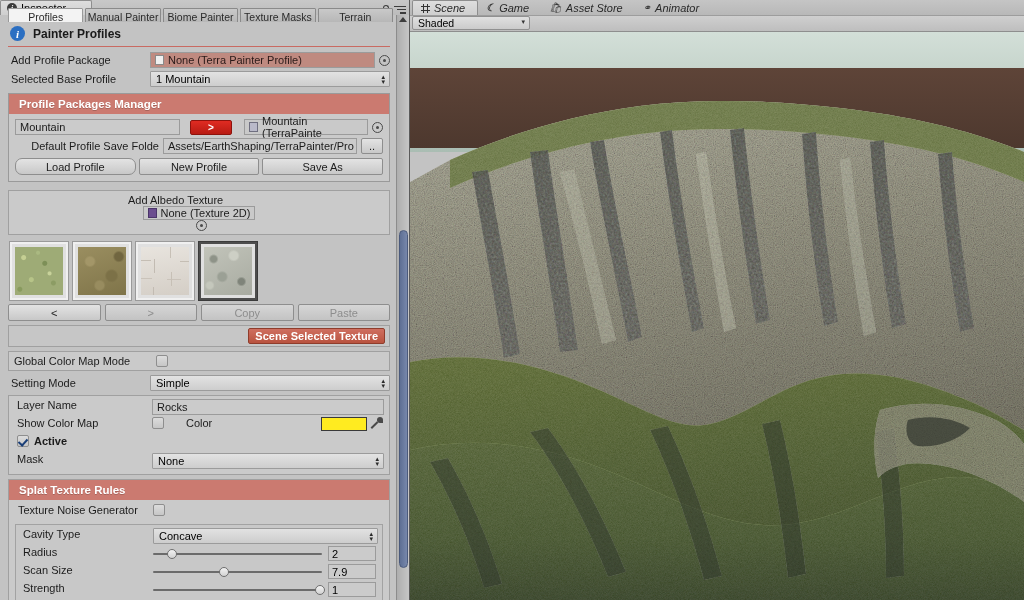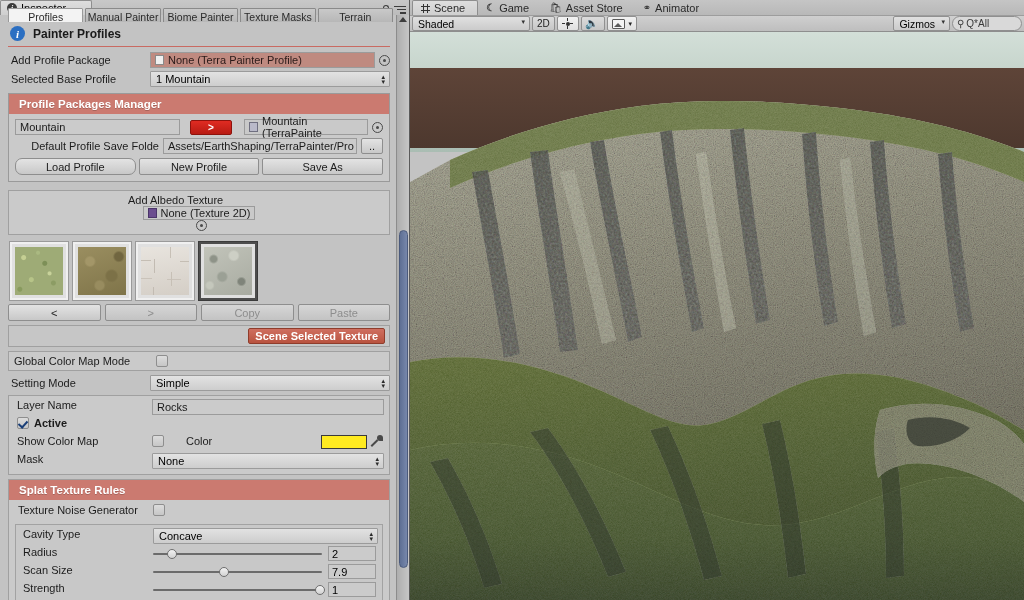--- a/index.html
+++ b/index.html
@@ -365,20 +365,21 @@
     position: relative;
     width: 614px; height: 600px;
     background: #c3c3c3;
     overflow: hidden;
   }
   .scene-tabbar {
     height: 15px;
     background: linear-gradient(#c5c5c5, #b8b8b8);
     display: flex; align-items: center;
     padding-left: 2px;
+    font-style: italic;
   }
   .scene-tab {
     height: 15px;
     display: flex; align-items: center; gap: 4px;
     padding: 0 12px 0 8px;
     font-size: 11px; color: #2a2a2a;
   }
   .scene-tab.active {
     background: linear-gradient(#dedede, #cfcfcf);
     border: 1px solid #8e8e8e; border-bottom: none;
@@ -399,20 +400,21 @@
   .tico.anim { font-size: 10px; }
 
   .scene-toolbar {
     height: 17px;
     background: linear-gradient(#cfcfcf, #bebebe);
     border-top: 1px solid #9d9d9d;
     border-bottom: 1px solid #8e8e8e;
     display: flex; align-items: flex-start;
     padding: 0 2px;
     gap: 2px;
+    flex-direction: column;
   }
   .tb-popup {
     height: 15px; min-width: 118px;
     background: linear-gradient(#e0e0e0,#cbcbcb);
     border: 1px solid #909090; border-radius: 2px;
     display: flex; align-items: center;
     padding: 0 14px 0 5px;
     font-size: 10.5px;
     position: relative;
   }
@@ -655,30 +657,30 @@
       </div>
 
       <div class="box" style="padding:3px 5px;">
         <div class="field-row">
           <span class="lbl">Layer Name</span>
           <div class="textinput" style="flex:1;">
               <span>Rocks</span>
             </div>
         </div>
         <div class="field-row">
-          <span class="chk on"></span>
-          <span class="lbl" style="font-weight:bold;margin-left:5px;">Active</span>
-        </div>
-        <div class="field-row">
           <span class="lbl">Show Color Map</span>
           <span class="chk"></span>
           <span class="lbl" style="margin-left:22px;">Color</span>
           <div style="flex:1;"></div>
           <div class="colorswatch"></div>
           <span class="eyedrop"></span>
+        </div>
+        <div class="field-row">
+          <span class="chk on"></span>
+          <span class="lbl" style="font-weight:bold;margin-left:5px;">Active</span>
         </div>
         <div class="field-row">
           <span class="lbl">Mask</span>
           <div class="popup" style="flex:1;">
             <span>None</span>
             <span class="arrows"></span>
           </div>
         </div>
       </div>
 

